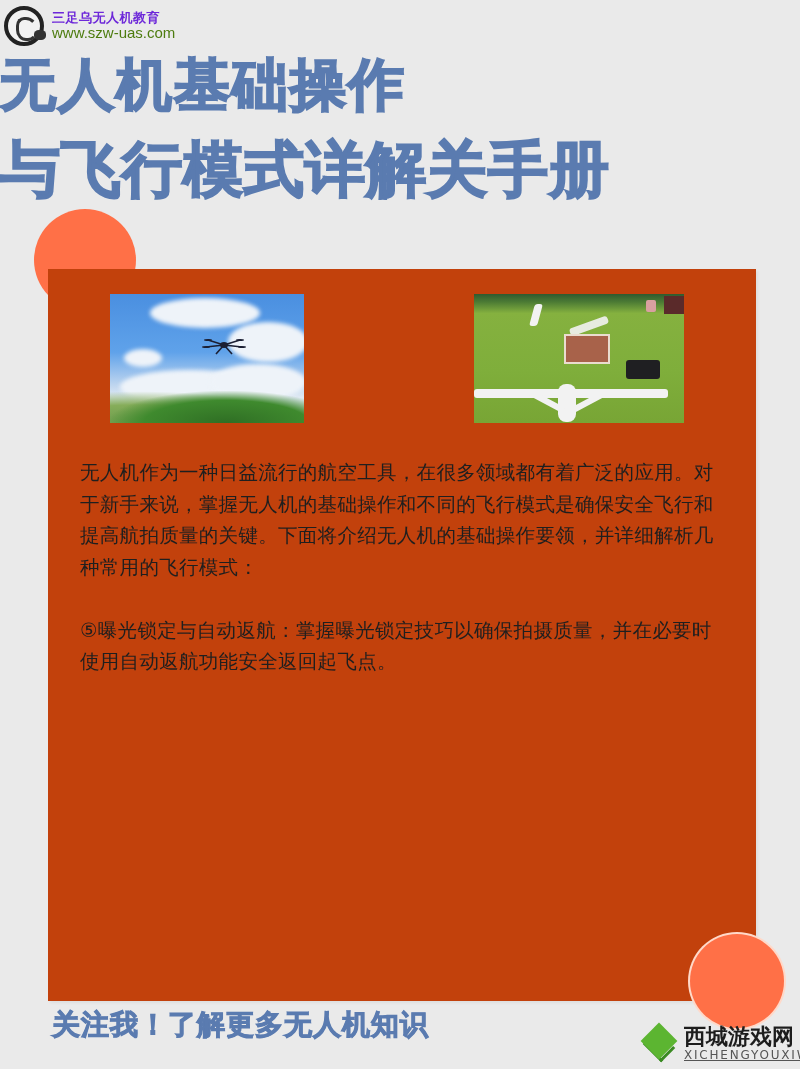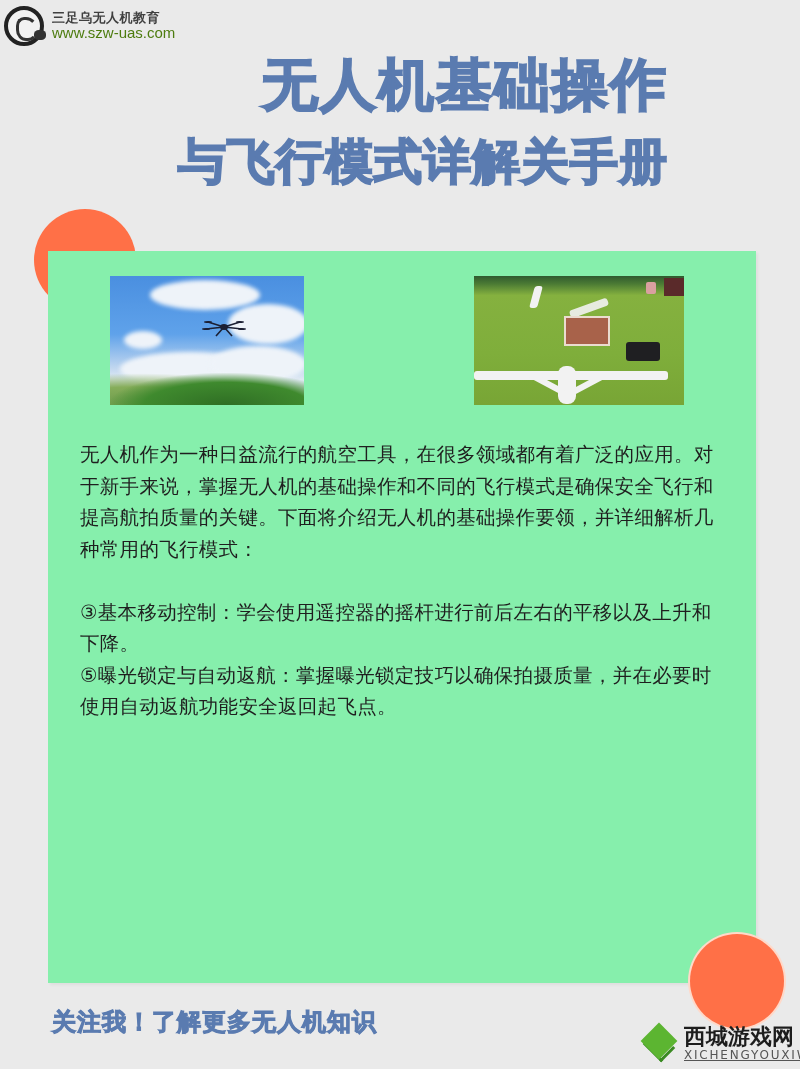--- a/index.html
+++ b/index.html
@@ -16,39 +16,39 @@
   }
   .brand-logo::before {
     content: ""; position: absolute; left: 8px; top: 7px; width: 16px; height: 18px;
     border: 3px solid #333; border-radius: 40% 60% 50% 50%; border-right-color: transparent;
   }
   .brand-logo::after {
     content: ""; position: absolute; right: -6px; bottom: 2px; width: 12px; height: 10px;
     background: #333; border-radius: 40%;
   }
   .brand-text { margin-left: 8px; line-height: 1.05; }
-  .brand-name { font-size: 13px; font-weight: bold; color: #404040; letter-spacing: 0.5px; }
+  .brand-name { font-size: 13px; font-weight: bold; color: #6d28d9; letter-spacing: 0.5px; }
   .brand-url { font-size: 15px; color: #4d7c0f; font-family: "Liberation Sans", sans-serif; }
 
   .title {
-    position: absolute; left: 0; width: 668px; text-align: right;
+    position: absolute; left: 0; width: 668px; text-align: left;
     color: #5a7bb0; font-weight: bold; font-family: "DejaVu Sans", sans-serif;
     letter-spacing: 2px;
     -webkit-text-stroke: 2px #5a7bb0;
   }
   .title-1 { top: 48px; font-size: 56px; }
-  .title-2 { top: 130px; font-size: 48px; letter-spacing: 1px; }
+  .title-2 { top: 130px; font-size: 60px; letter-spacing: 1px; }
 
   .circle { position: absolute; border-radius: 50%; background: #ff7047; }
   .circle-tl { left: 34px; top: 209px; width: 102px; height: 102px; }
   .circle-br { left: 690px; top: 934px; width: 94px; height: 94px; box-shadow: 0 0 0 2px #ffd9c9; }
 
   .card {
-    position: absolute; left: 48px; top: 251px; width: 708px; height: 732px;
-    background: #86efac;
+    position: absolute; left: 48px; top: 269px; width: 708px; height: 732px;
+    background: #c2410c;
     box-shadow: 2px 2px 3px rgba(0,0,0,0.05);
   }
   .photo { position: absolute; overflow: hidden; }
   .photo-sky {
     left: 62px; top: 25px; width: 194px; height: 129px;
     background: linear-gradient(180deg, #4a8fe0 0%, #5fa2ea 45%, #bcd4ef 70%, #dfe9f3 80%);
   }
   .cloud { position: absolute; background: #eef3f9; border-radius: 50%; filter: blur(2px); }
   .trees { position: absolute; left: 0; bottom: 0; width: 100%; height: 32px;
     background: radial-gradient(ellipse at 60% 100%, #2f6e24 0%, #3f8a2e 50%, transparent 72%),
@@ -67,21 +67,21 @@
   .body-text {
     position: absolute; left: 32px; top: 188px; width: 650px;
     font-size: 19.5px; line-height: 31.5px; color: #1f1f1f;
     font-family: "DejaVu Sans", sans-serif; letter-spacing: 0.3px;
   }
   .body-text p { margin: 0; }
   .spacer { height: 31.5px; }
 
   .footer-cta {
     position: absolute; left: 52px; top: 1006px;
-    font-size: 24px; font-weight: bold; color: #5a7bb0;
+    font-size: 28px; font-weight: bold; color: #5a7bb0;
     -webkit-text-stroke: 1px #5a7bb0; letter-spacing: 1px;
   }
   .watermark { position: absolute; left: 642px; top: 1025px; display: flex; align-items: center; }
   .wm-logo { width: 36px; height: 34px; position: relative; }
   .wm-logo .d1 { position: absolute; left: 4px; top: 2px; width: 26px; height: 26px; transform: rotate(45deg); background: #5cb531; }
   .wm-logo .d2 { position: absolute; left: 4px; top: 10px; width: 26px; height: 20px; transform: rotate(45deg); border-bottom: 3px solid #3a8a22; border-right: 3px solid #3a8a22; }
   .wm-text { margin-left: 6px; line-height: 1; }
   .wm-name { font-size: 22px; font-weight: bold; color: #1d1d1d; font-family: "DejaVu Serif", serif; }
   .wm-sub { font-size: 12px; color: #555; letter-spacing: 1.8px; margin-top: 2px; text-decoration: underline; }
 </style>
@@ -132,21 +132,20 @@
     <div class="plane-wing" style="left:84px;top:90px;width:18px;height:38px;border-radius:8px;"></div>
     <div class="plane-wing" style="left:52px;top:104px;width:40px;height:6px;transform:rotate(28deg);"></div>
     <div class="plane-wing" style="left:96px;top:104px;width:40px;height:6px;transform:rotate(-28deg);"></div>
     <div style="position:absolute;left:172px;top:6px;width:10px;height:12px;background:#d9a0a0;border-radius:2px;"></div>
     <div style="position:absolute;left:190px;top:2px;width:20px;height:18px;background:#5a2a2a;"></div>
   </div>
 
   <div class="body-text">
     <p>无人机作为一种日益流行的航空工具，在很多领域都有着广泛的应用。对于新手来说，掌握无人机的基础操作和不同的飞行模式是确保安全飞行和提高航拍质量的关键。下面将介绍无人机的基础操作要领，并详细解析几种常用的飞行模式：</p>
     <div class="spacer"></div>
-    <p>③基本移动控制：学会使用遥控器的摇杆进行前后左右的平移以及上升和下降。</p>
     <p>⑤曝光锁定与自动返航：掌握曝光锁定技巧以确保拍摄质量，并在必要时使用自动返航功能安全返回起飞点。</p>
   </div>
 </div>
 
 <div class="circle circle-br"></div>
 
 <div class="footer-cta">关注我！了解更多无人机知识</div>
 
 <div class="watermark">
   <div class="wm-logo">

